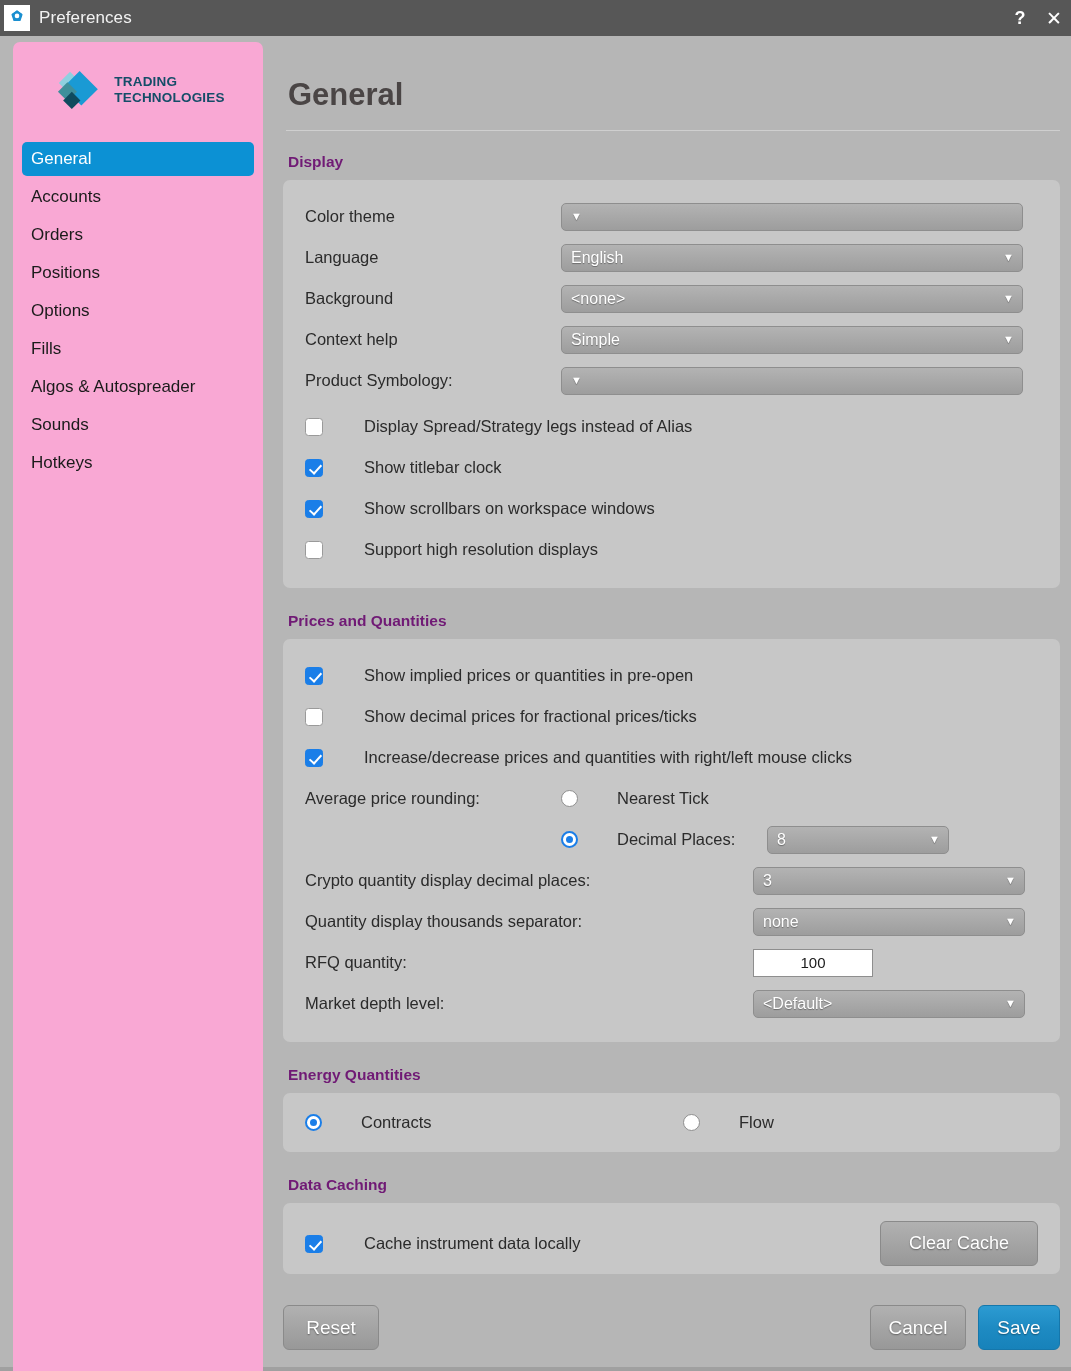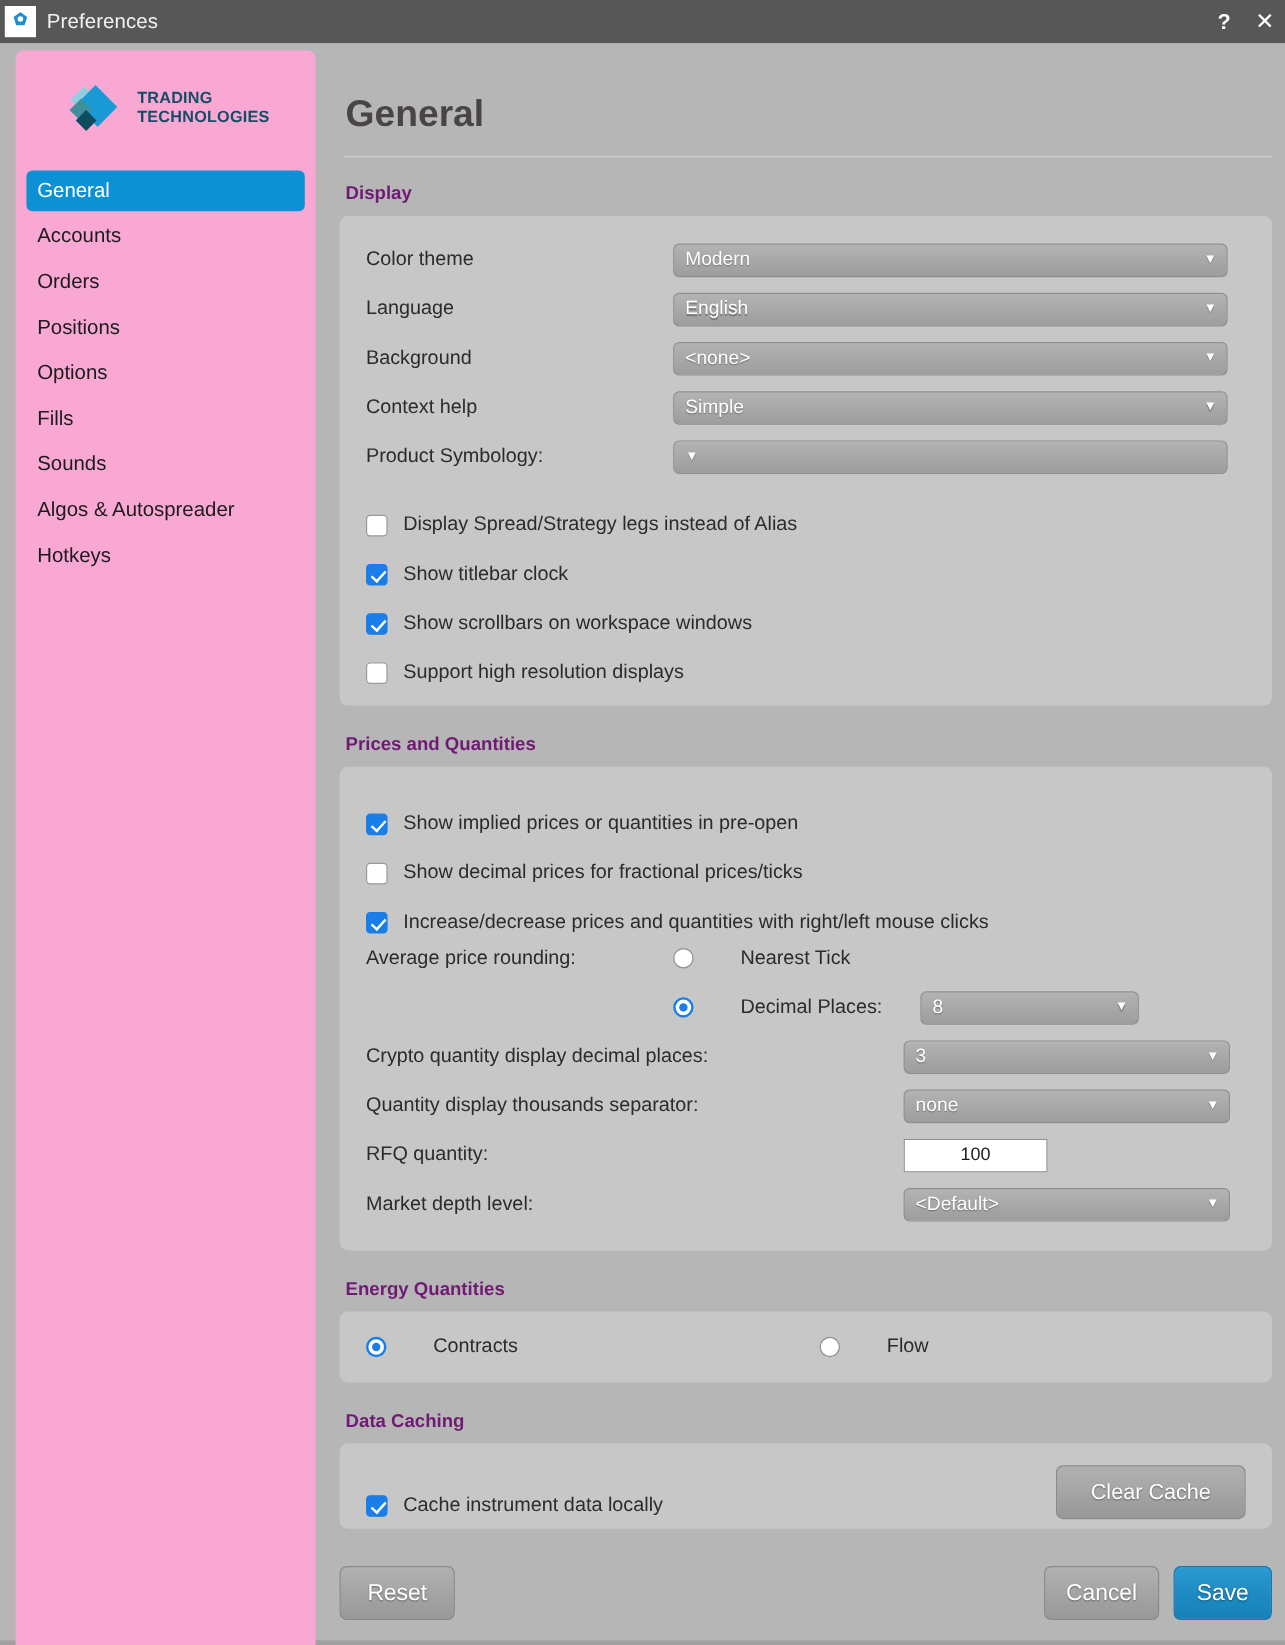--- a/index.html
+++ b/index.html
@@ -171,23 +171,24 @@
     border: 1px solid #8e8e8e;
     display: flex; align-items: center; justify-content: center;
     font-size: 15px;
     color: #1b1b1b;
     cursor: text;
   }
 
   
   .cb-row {
     display: flex;
-    align-items: flex-end;
+    align-items: center;
     height: 41px;
     cursor: pointer;
+    gap: 28px;
   }
   .cbox {
     width: 18px; height: 18px;
     border-radius: 3.5px;
     flex: 0 0 auto;
     margin-right: 13px;
     background: #ffffff;
     border: 1px solid #9a9a9a;
     position: relative;
   }
@@ -320,43 +321,42 @@
       <div class="nav-item">
           <span>Positions</span>
         </div>
       <div class="nav-item">
           <span>Options</span>
         </div>
       <div class="nav-item">
           <span>Fills</span>
         </div>
       <div class="nav-item">
+          <span>Algos &amp; Autospreader</span>
+        </div>
+      <div class="nav-item">
           <span>Sounds</span>
-        </div>
-      <div class="nav-item">
-          <span>Algos &amp; Autospreader</span>
         </div>
       <div class="nav-item">
           <span>Hotkeys</span>
         </div>
     </div>
   </div>
 
   <div class="content">
 
     <div class="page-title">General</div>
     <div class="title-rule"></div>
 
     <div class="section-head">Display</div>
     <div class="panel">
 
       <div class="row">
         <div class="row-label">Color theme</div>
         <div class="dropdown dd-wide">
-          <span class="dd-val">Modern</span>
           <span class="dd-arrow">▼</span>
         </div>
       </div>
 
       <div class="row">
         <div class="row-label">Language</div>
         <div class="dropdown dd-wide">
           <span class="dd-val">English</span>
           <span class="dd-arrow">▼</span>
         </div>

